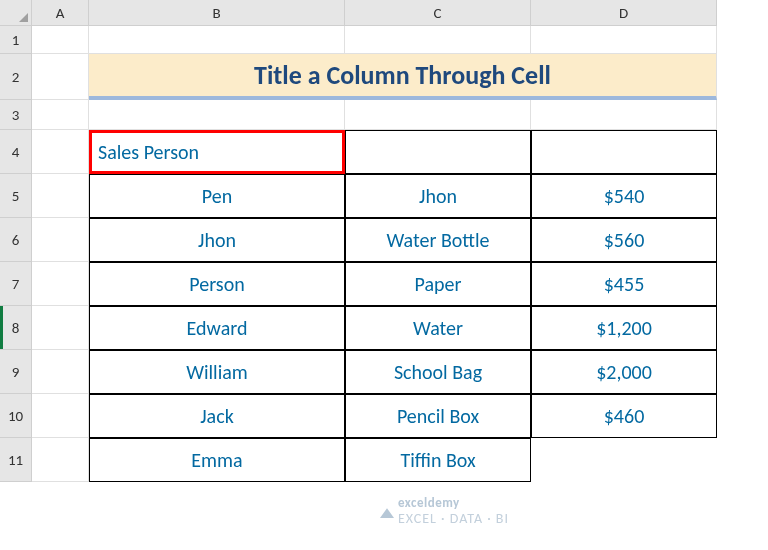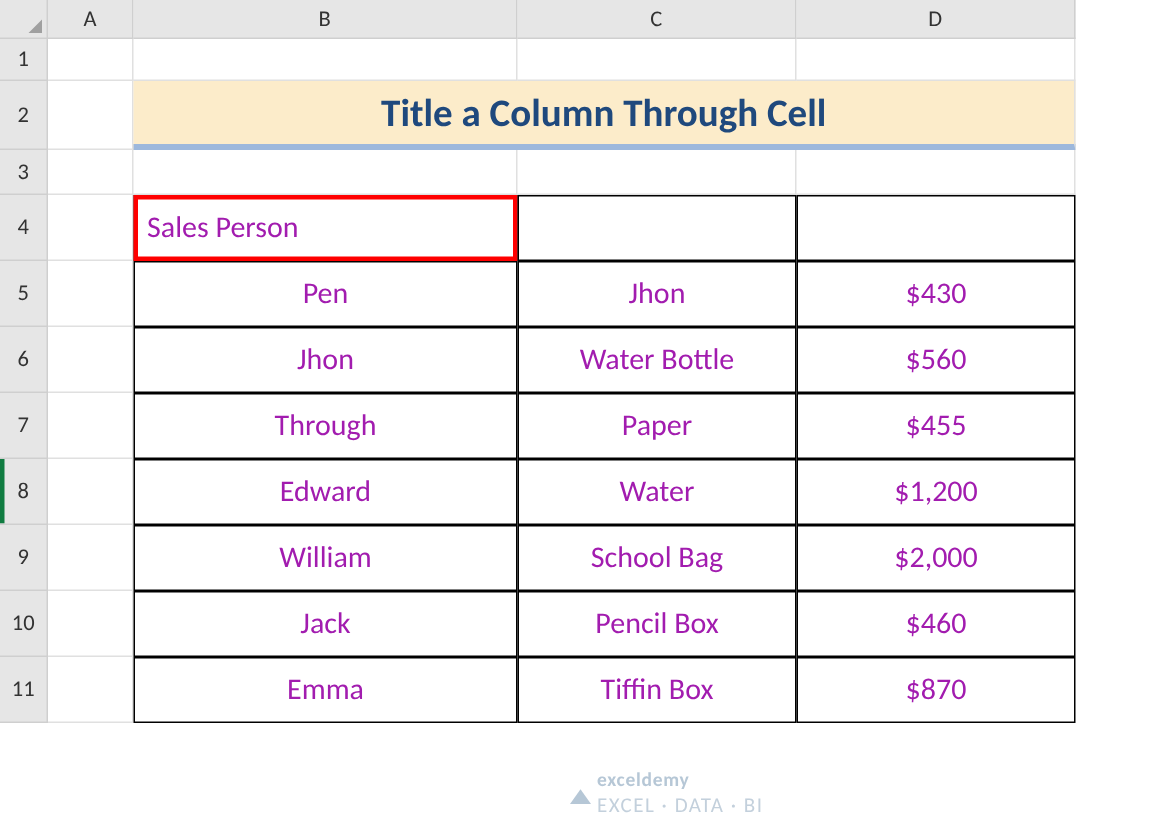--- a/index.html
+++ b/index.html
@@ -41,21 +41,21 @@
     width:0;height:0;
     border-left:9px solid transparent;
     border-bottom:9px solid #a0a0a0;
   }
   .cell {
     border-right: 1px solid #e0e0e0;
     border-bottom: 1px solid #e0e0e0;
     display: flex;
     align-items: center;
     font-size: 20px;
-    color: #a21caf;
+    color: #0369a1;
     padding: 0 6px;
   }
   .title-cell {
     grid-column: 3 / span 3;
     grid-row: 3;
     background: #fcecca;
     border-bottom: 4px solid #9db8dc;
     color: #1f497d;
     font-weight: bold;
     font-size: 26px;
@@ -80,21 +80,20 @@
     position: absolute;
     left: 380px;
     top: 495px;
     font-size: 13px;
     color: #b6c7d6;
     font-weight: bold;
     letter-spacing: 0.5px;
     display:flex;
     align-items:center;
     gap:4px;
-    margin-top:18px;
   }
   .watermark .sub { font-size:14px; letter-spacing:1px; color:#c3d0dc; font-weight:normal;}
   .wm-icon { width:14px;height:14px; background:#b6c7d6; clip-path: polygon(0 100%,50% 30%,100% 100%); }
 </style>
 </head>
 <body>
 
 <div class="grid">
 
   <div class="hdr corner"></div>
@@ -122,31 +121,31 @@
   <div class="hdr">4</div>
   <div class="cell"></div>
   <div class="cell highlight">Sales Person</div>
   <div class="cell tbl"></div>
   <div class="cell tbl"></div>
 
   <div class="hdr">5</div>
   <div class="cell"></div>
   <div class="cell tbl">Pen</div>
   <div class="cell tbl">Jhon</div>
-  <div class="cell tbl">$430</div>
+  <div class="cell tbl">$540</div>
 
   <div class="hdr">6</div>
   <div class="cell"></div>
   <div class="cell tbl">Jhon</div>
   <div class="cell tbl">Water Bottle</div>
   <div class="cell tbl">$560</div>
 
   <div class="hdr">7</div>
   <div class="cell"></div>
-  <div class="cell tbl">Through</div>
+  <div class="cell tbl">Person</div>
   <div class="cell tbl">Paper</div>
   <div class="cell tbl">$455</div>
 
   <div class="hdr row-sel">8</div>
   <div class="cell"></div>
   <div class="cell tbl">Edward</div>
   <div class="cell tbl">Water</div>
   <div class="cell tbl">$1,200</div>
 
   <div class="hdr">9</div>
@@ -158,21 +157,20 @@
   <div class="hdr">10</div>
   <div class="cell"></div>
   <div class="cell tbl">Jack</div>
   <div class="cell tbl">Pencil Box</div>
   <div class="cell tbl">$460</div>
 
   <div class="hdr">11</div>
   <div class="cell"></div>
   <div class="cell tbl">Emma</div>
   <div class="cell tbl">Tiffin Box</div>
-  <div class="cell tbl">$870</div>
 
 </div>
 
 <div class="watermark">
   <div class="wm-icon"></div>
   <div>
     <div>exceldemy</div>
     <div class="sub">EXCEL · DATA · BI</div>
   </div>
 </div>

